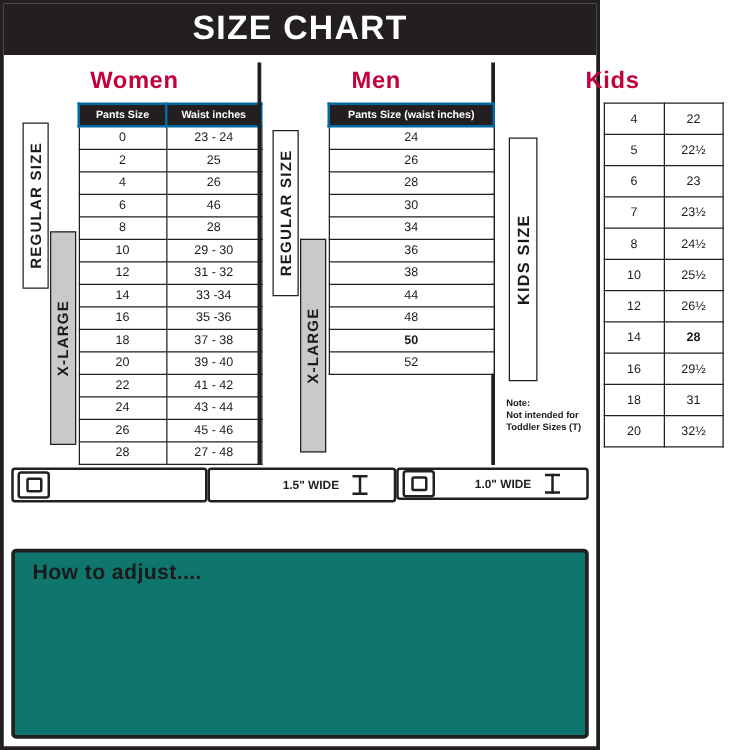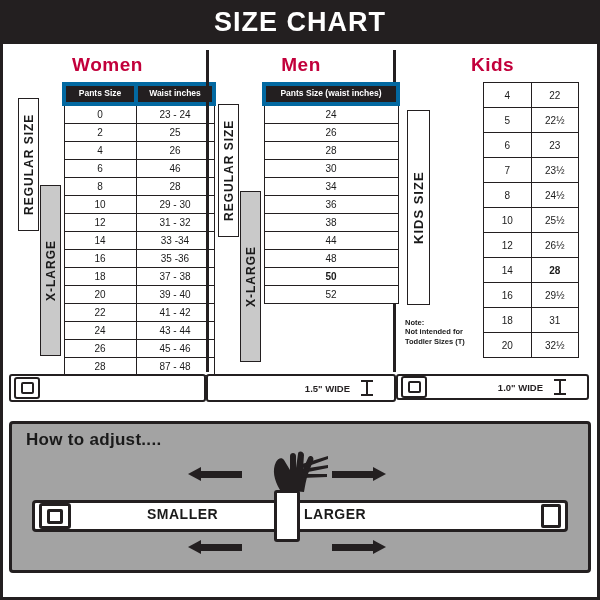--- a/index.html
+++ b/index.html
@@ -5,21 +5,21 @@
   html,body{margin:0;padding:0;}
   body{
     width:600px;height:600px;
     background:#ffffff;
     font-family:"Liberation Sans", sans-serif;
     color:#1a1a1a;
     overflow:hidden;
   }
   .page{
     position:relative;
-    width:600px;height:600px;
+    width:480px;height:600px;
     box-sizing:border-box;
     border:3px solid #231f20;
     background:#fff;
   }
   
   .title-bar{
     background:#231f20;
     color:#ffffff;
     text-align:center;
     font-size:27px;
@@ -63,21 +63,21 @@
     table-layout:fixed;
   }
   table.sz th{
     background:#231f20;
     color:#fff;
     font-size:8.5px;
     font-weight:bold;
     padding:3px 2px;
     line-height:1.15;
     text-align:center;
-    border:4px solid #0369a1;
+    border:2px solid #0369a1;
   }
   table.sz td{
     border:1px solid #231f20;
     text-align:center;
     padding:1px 2px;
     height:15px;
     font-size:10px;
     background:#ffffff;
   }
   table.sz td.bold{font-weight:bold;}
@@ -166,25 +166,25 @@
   }
   .hbar:before,.hbar:after{
     content:"";position:absolute;left:-5px;width:12px;height:2px;background:#231f20;
   }
   .hbar:before{top:0;}
   .hbar:after{bottom:0;}
 
   
   .adjust{
     position:absolute;
-    left:6px;right:6px;bottom:24px;
+    left:6px;right:6px;bottom:6px;
     height:152px;
     border:3px solid #231f20;
     border-radius:4px;
-    background:#a3a3a3;
+    background:#0f766e;
     box-sizing:border-box;
   }
   .adjust-title{
     font-size:17px;
     font-weight:bold;
     padding:6px 0 0 14px;
     letter-spacing:.3px;
   }
   .adjust-stage{
     position:relative;
@@ -315,21 +315,21 @@
           <tr>
                 <td>24</td>
                 <td>43 - 44</td>
               </tr>
           <tr>
                 <td>26</td>
                 <td>45 - 46</td>
               </tr>
           <tr>
                 <td>28</td>
-                <td>87 - 48</td>
+                <td>27 - 48</td>
               </tr>
         </tbody>
           </table>
       </div>
     </div>
 
     <div class="col men">
       <div class="col-head">Men</div>
       <div class="tbl-wrap" style="height:290px;">
         <div class="vlabel reg" style="left:4px;top:22px;width:21px;height:133px;">REGULAR SIZE</div>
@@ -456,43 +456,15 @@
             <i></i>
           </div>
         <span class="belt-label">1.0" WIDE</span>
         <span class="hbar"></span>
       </div>
     </div>
   </div>
 
   <div class="adjust">
     <div class="adjust-title">How to adjust....</div>
-    <div class="adjust-stage">
-
-      <div class="arrow left a1"></div>
-      <div class="arrow right a2"></div>
-      <div class="arrow left a3"></div>
-      <div class="arrow right a4"></div>
-
-      <div class="big-belt">
-        <div class="big-buckle">
-            <i></i>
-          </div>
-        <div class="big-tip"></div>
-      </div>
-
-      <div class="slider"></div>
-
-      <svg class="hand" width="80" height="56" viewBox="0 0 80 56">
-        <g fill="#231f20">
-          <path d="M30 44 C24 34 22 24 26 16 C28 12 32 11 34 14 L40 24 L40 10 C40 6 46 6 46 10 L46 22 L48 8 C48 4 54 5 54 9 L53 23 L58 12 C60 8 65 11 63 15 L58 28 C56 34 55 40 54 46 Z"></path>
-          <path d="M52 18 L78 10 L78 13 L53 22 Z"></path>
-          <path d="M52 23 L78 19 L78 22 L53 27 Z"></path>
-          <path d="M51 28 L77 28 L77 31 L52 32 Z"></path>
-        </g>
-      </svg>
-
-      <div class="word smaller">SMALLER</div>
-      <div class="word larger">LARGER</div>
-    </div>
   </div>
 
 </div>
 
 </body></html>

